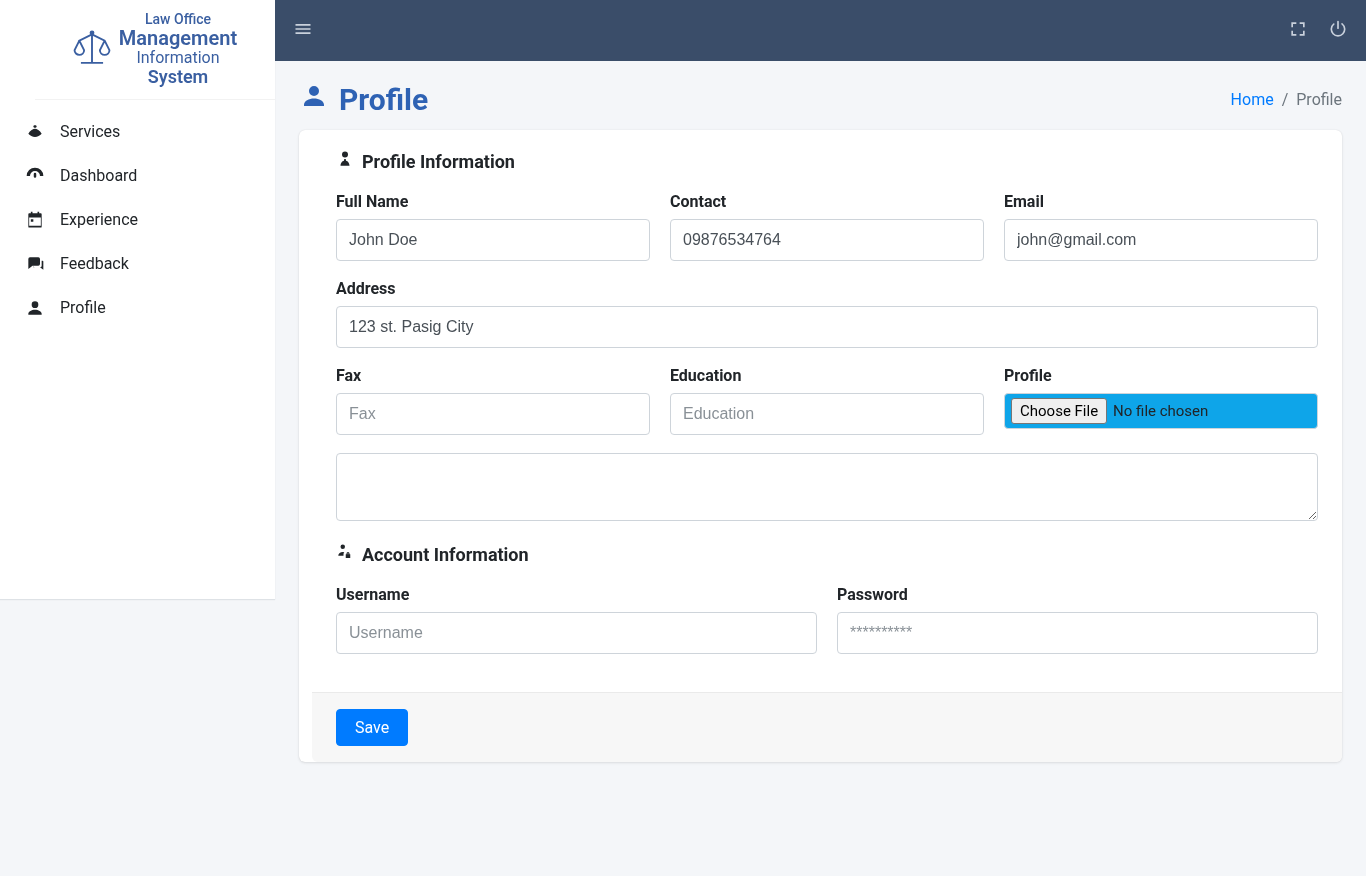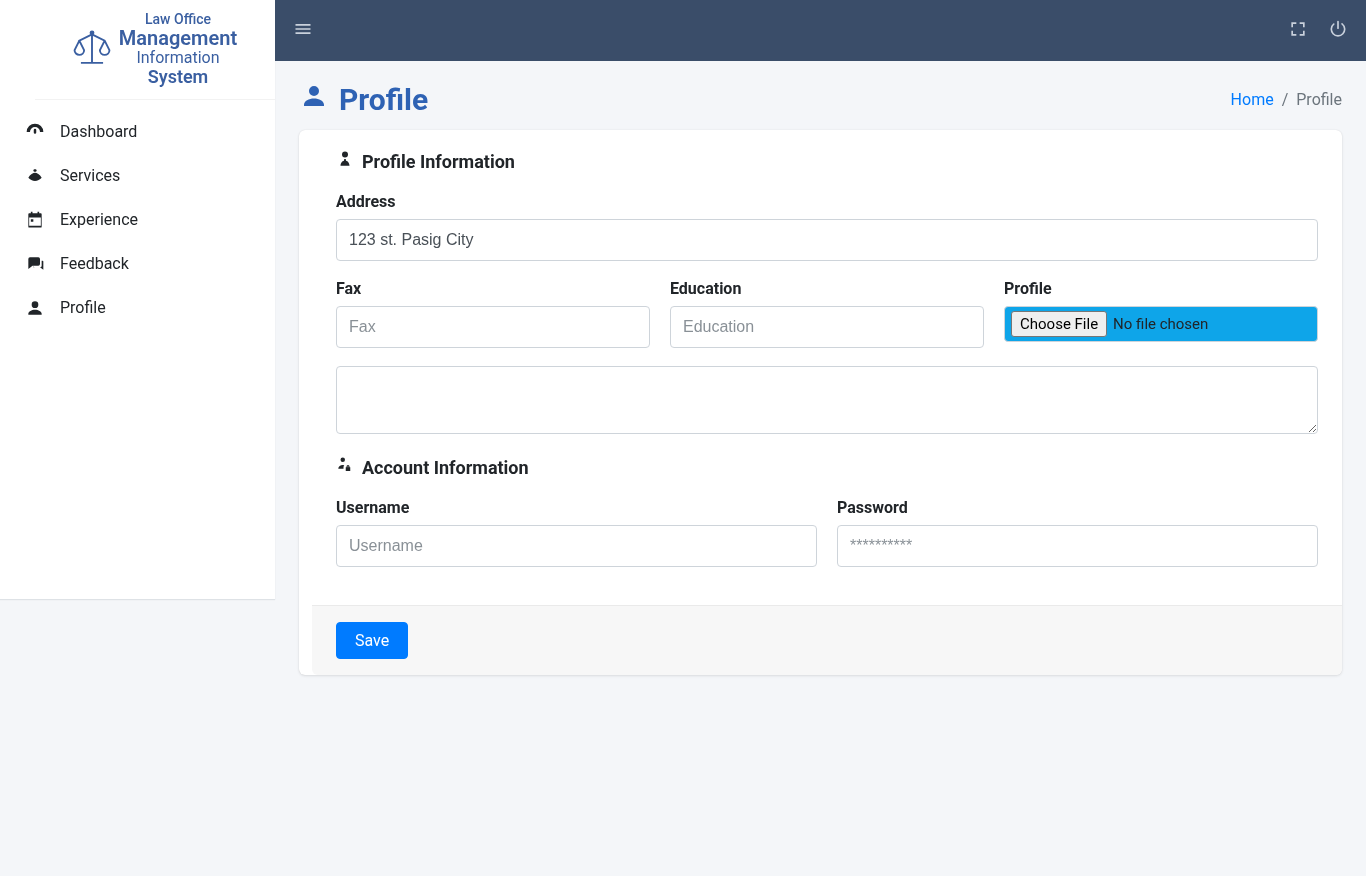--- a/index.html
+++ b/index.html
@@ -60,32 +60,32 @@
         <div class="line1">Law Office</div>
         <div class="line2">Management</div>
         <div class="line3">Information</div>
         <div class="line4">System</div>
       </div>
     </div>
     <nav class="nav">
       <div class="nav-item">
         <span class="nav-icon">
           <svg viewBox="0 0 24 24">
+              <path d="M12 4c-1 0-2 .5-2 1.5S11 7 12 7s2-.5 2-1.5S13 4 12 4zM4 14c2-4 6-6 8-6s6 2 8 6c-2 2-5 4-8 4s-6-2-8-4z"></path>
+            </svg>
+        </span>
+        <span>Services</span>
+      </div>
+      <div class="nav-item">
+        <span class="nav-icon">
+          <svg viewBox="0 0 24 24">
               <path d="M12 2A10 10 0 0 0 2 12h4a6 6 0 1 1 12 0h4A10 10 0 0 0 12 2zm0 6a1.5 1.5 0 0 0-1.5 1.5v3a1.5 1.5 0 0 0 3 0v-3A1.5 1.5 0 0 0 12 8z"></path>
             </svg>
         </span>
         <span>Dashboard</span>
-      </div>
-      <div class="nav-item">
-        <span class="nav-icon">
-          <svg viewBox="0 0 24 24">
-              <path d="M12 4c-1 0-2 .5-2 1.5S11 7 12 7s2-.5 2-1.5S13 4 12 4zM4 14c2-4 6-6 8-6s6 2 8 6c-2 2-5 4-8 4s-6-2-8-4z"></path>
-            </svg>
-        </span>
-        <span>Services</span>
       </div>
       <div class="nav-item">
         <span class="nav-icon">
           <svg viewBox="0 0 24 24">
               <path d="M5 4h2V2h2v2h6V2h2v2h2a1 1 0 0 1 1 1v15a1 1 0 0 1-1 1H5a1 1 0 0 1-1-1V5a1 1 0 0 1 1-1zm0 5v10h14V9H5zm2 2h3v3H7v-3z"></path>
             </svg>
         </span>
         <span>Experience</span>
       </div>
       <div class="nav-item">
@@ -151,20 +151,34 @@
         <div class="card-body">
           <div class="section-title">
             <span>
               <svg viewBox="0 0 24 24">
                   <path d="M12 2a4 4 0 1 1-4 4 4 4 0 0 1 4-4zm-1 10h2l1 6-2 3-2-3 1-6zm-5 9c0-4 3-7 6-7s6 3 6 7H6z"></path>
                 </svg>
             </span>
             <span>Profile Information</span>
           </div>
 
+          <div class="form-row">
+            <div class="form-group">
+              <label class="form-label">Full Name</label>
+              <input class="form-control" type="text" value="John Doe" style="">
+            </div>
+            <div class="form-group">
+              <label class="form-label">Contact</label>
+              <input class="form-control" type="text" value="09876534764" style="">
+            </div>
+            <div class="form-group">
+              <label class="form-label">Email</label>
+              <input class="form-control" type="text" value="john@gmail.com" style="">
+            </div>
+          </div>
 
           <div class="form-row">
             <div class="form-group full">
               <label class="form-label">Address</label>
               <input class="form-control" type="text" value="123 st. Pasig City" style="">
             </div>
           </div>
 
           <div class="form-row">
             <div class="form-group">

